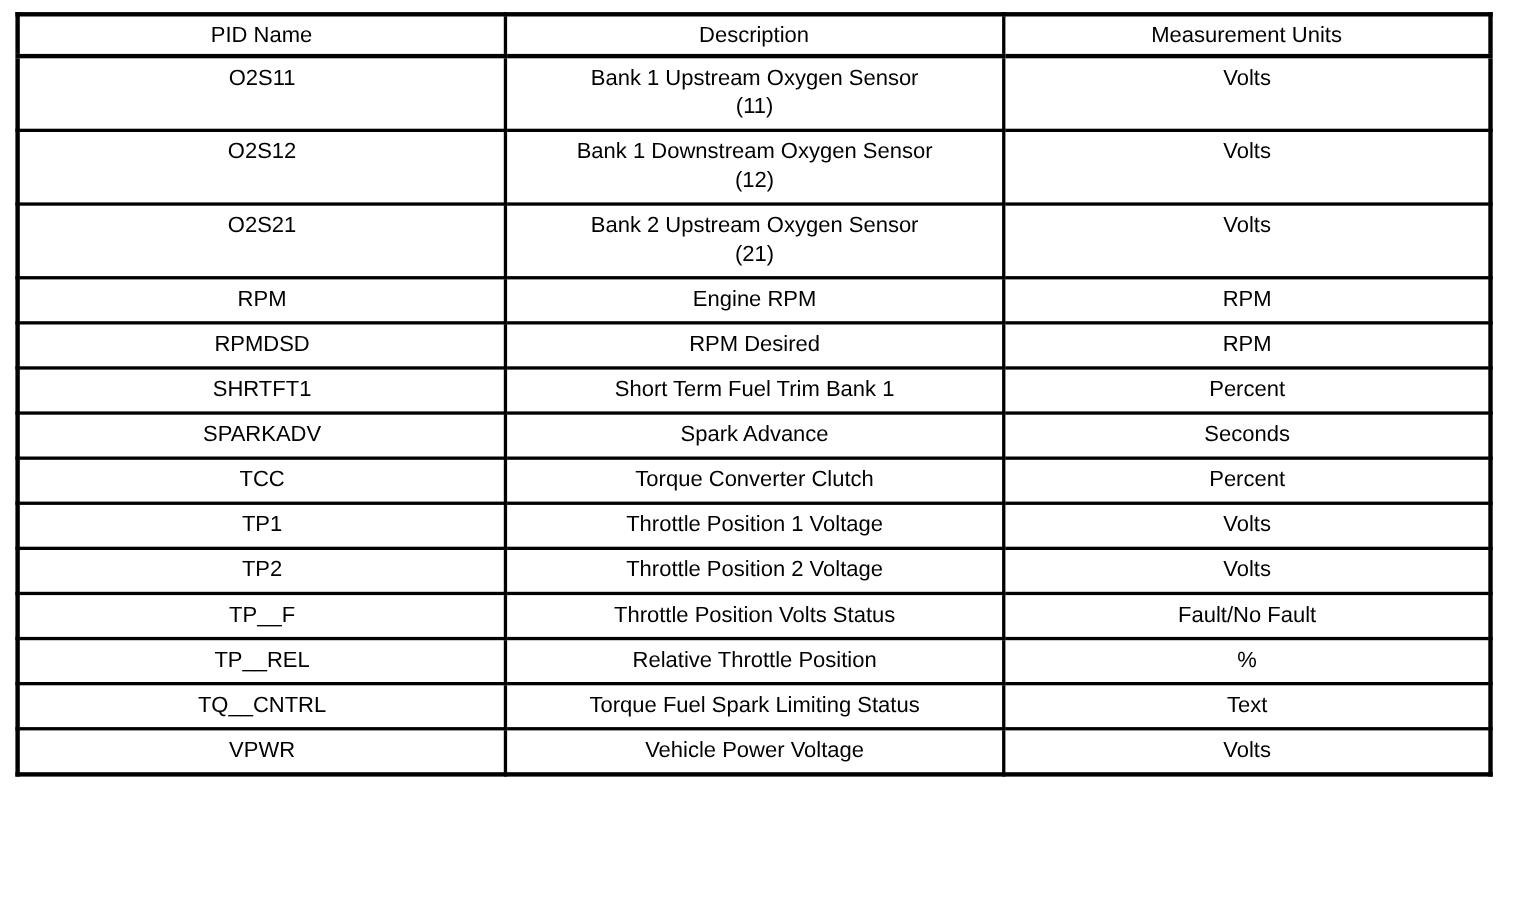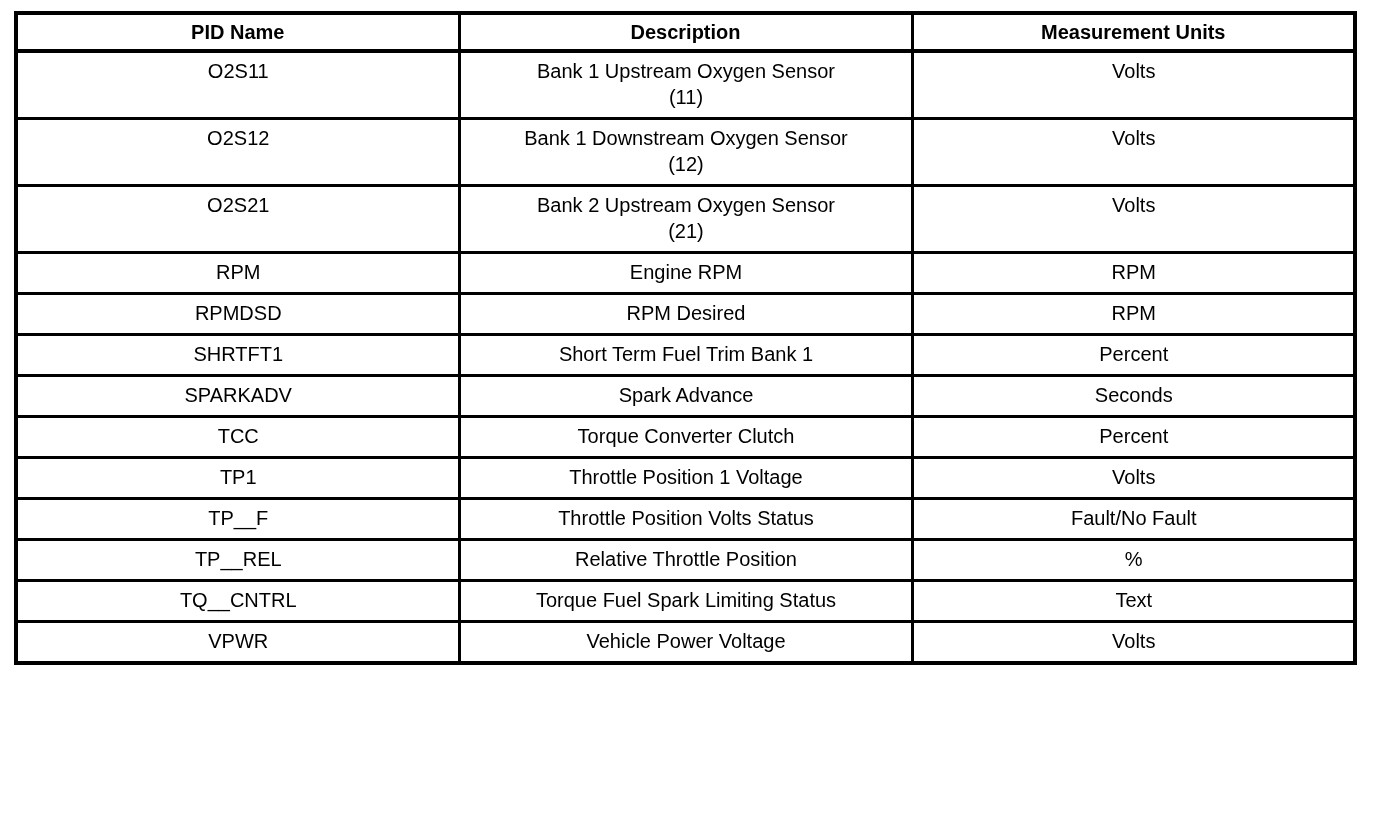--- a/index.html
+++ b/index.html
@@ -21,21 +21,21 @@
     border: 4px solid #000000;
     background: #ffffff;
   }
   table.pid-table col.col-pid   { width: 443px; }
   table.pid-table col.col-desc  { width: 453px; }
   table.pid-table col.col-units { width: auto;  }
   table.pid-table th {
     border: 3px solid #000000;
     border-bottom: 4px solid #000000;
     font-size: 20px;
-    font-weight: bold;
+    font-weight: normal;
     line-height: 26px;
     text-align: center;
     padding: 4px 6px;
     white-space: nowrap;
     overflow: hidden;
   }
   table.pid-table td {
     border: 3px solid #000000;
     font-size: 20px;
     font-weight: normal;
@@ -107,20 +107,25 @@
     <td>TCC</td>
     <td>Torque Converter Clutch</td>
     <td>Percent</td>
   </tr>
         <tr>
     <td>TP1</td>
     <td>Throttle Position 1 Voltage</td>
     <td>Volts</td>
   </tr>
         <tr>
+    <td>TP2</td>
+    <td>Throttle Position 2 Voltage</td>
+    <td>Volts</td>
+  </tr>
+        <tr>
     <td>TP__F</td>
     <td>Throttle Position Volts Status</td>
     <td>Fault/No Fault</td>
   </tr>
         <tr>
     <td>TP__REL</td>
     <td>Relative Throttle Position</td>
     <td>%</td>
   </tr>
         <tr>

